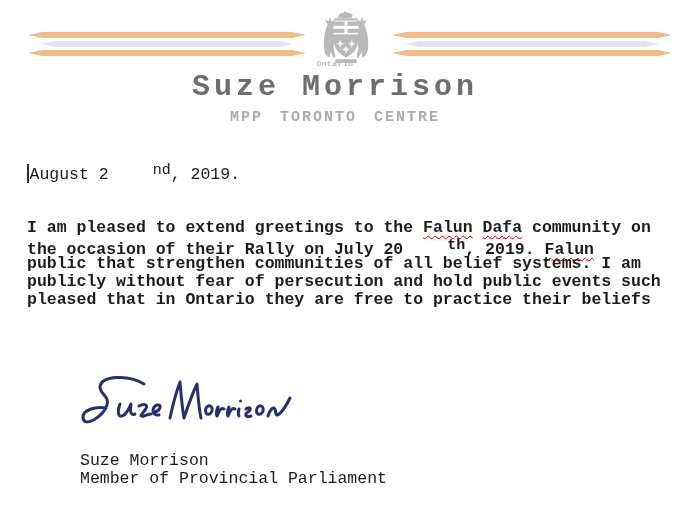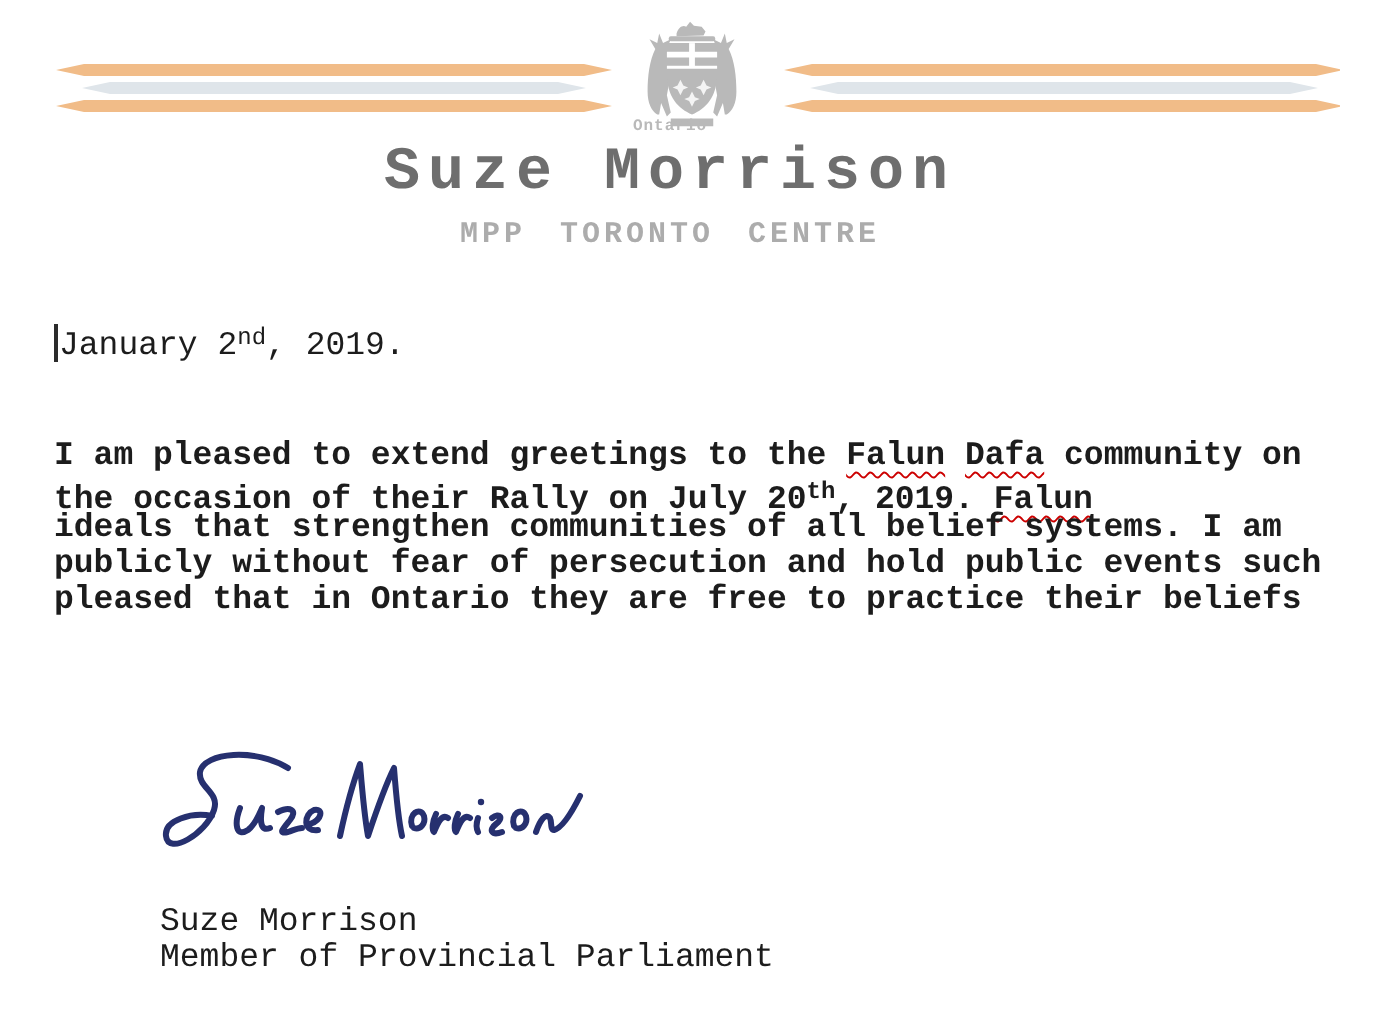--- a/index.html
+++ b/index.html
@@ -50,21 +50,21 @@
     font-size:16.5px;line-height:18px;color:var(--text-color);font-weight:bold;
   }
   .body-line{white-space:pre;height:18px;}
   .wavy{
     text-decoration-line:underline;
     text-decoration-style:wavy;
     text-decoration-color:var(--misspell-red);
     text-decoration-thickness:1px;
     text-underline-offset:3px;
   }
-  .sup{font-size:12px;vertical-align:5px;}
+  .sup{font-size:15px;vertical-align:5px;margin-left:44px;}
   .signature{position:absolute;left:76px;top:372px;width:240px;height:72px;}
   .signature path{stroke:var(--ink-navy);stroke-width:3;fill:none;stroke-linecap:round;stroke-linejoin:round;}
   .signature .dot{fill:var(--ink-navy);}
   .footer{
     position:absolute;top:452px;left:80px;
     font-size:16.5px;line-height:18px;color:var(--text-color);
   }
   .footer-line{white-space:pre;height:18px;}
   .crest-fill{fill:var(--crest-gray);}
 </style>
@@ -105,26 +105,26 @@
       <path transform="translate(40,36)" d="M0,-4 L1.5,-1 4,0 1.5,1 0,4 -1.5,1 -4,0 -1.5,-1 Z"></path>
     </g>
 
     <path class="crest-fill" d="M23,52 h22 v4 h-22 z"></path>
   </svg>
   <div class="crest-caption">Ontario</div>
 
   <div class="title">Suze Morrison</div>
   <div class="subtitle">MPP TORONTO CENTRE</div>
 
-  <div class="date-line"><span class="caret"></span><span id="date-text"><span>January 2</span><span class="sup">nd</span><span>, 2019.</span></span></div>
+  <div class="date-line"><span class="caret"></span><span id="date-text"><span>August 2</span><span class="sup">nd</span><span>, 2019.</span></span></div>
 
   <div class="body" id="body-text">
       <div class="body-line"><span>I am pleased to extend greetings to the </span><span class="wavy">Falun</span><span> </span><span class="wavy">Dafa</span><span> community on</span></div>
       <div class="body-line"><span>the occasion of their Rally on July 20</span><span class="sup">th</span><span>, 2019. </span><span class="wavy">Falun</span></div>
-      <div class="body-line"><span>ideals that strengthen communities of all belief systems. I am</span></div>
+      <div class="body-line"><span>public that strengthen communities of all belief systems. I am</span></div>
       <div class="body-line"><span>publicly without fear of persecution and hold public events such</span></div>
       <div class="body-line"><span>pleased that in Ontario they are free to practice their beliefs</span></div>
     </div>
 
   <svg class="signature" viewBox="0 0 240 72" aria-hidden="true">
     <path d="M68,12 C52,2 26,4 24,14 C23,22 34,24 31,33 C27,45 8,56 7,46 C6,38 20,34 30,36"></path>
     <path d="M44,32 C41,40 42,47 48,43 C52,40 54,34 55,32 C54,38 54,44 59,42"></path>
     <path d="M63,34 C69,31 73,33 69,38 C65,43 63,45 68,44 C71,43 73,42 75,42"></path>
     <path d="M79,40 C85,38 86,32 81,33 C76,35 75,44 83,43"></path>
     <path d="M94,46 C97,32 101,18 104,10 C105,22 106,35 108,46 C112,34 117,20 121,12 C122,25 123,37 125,46"></path>

